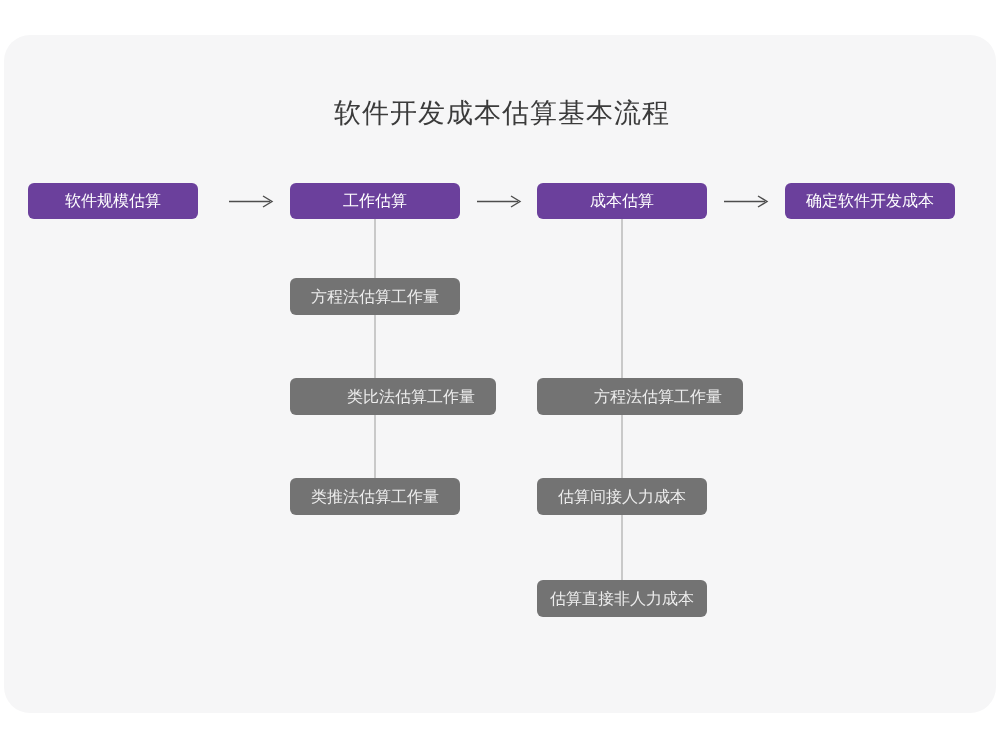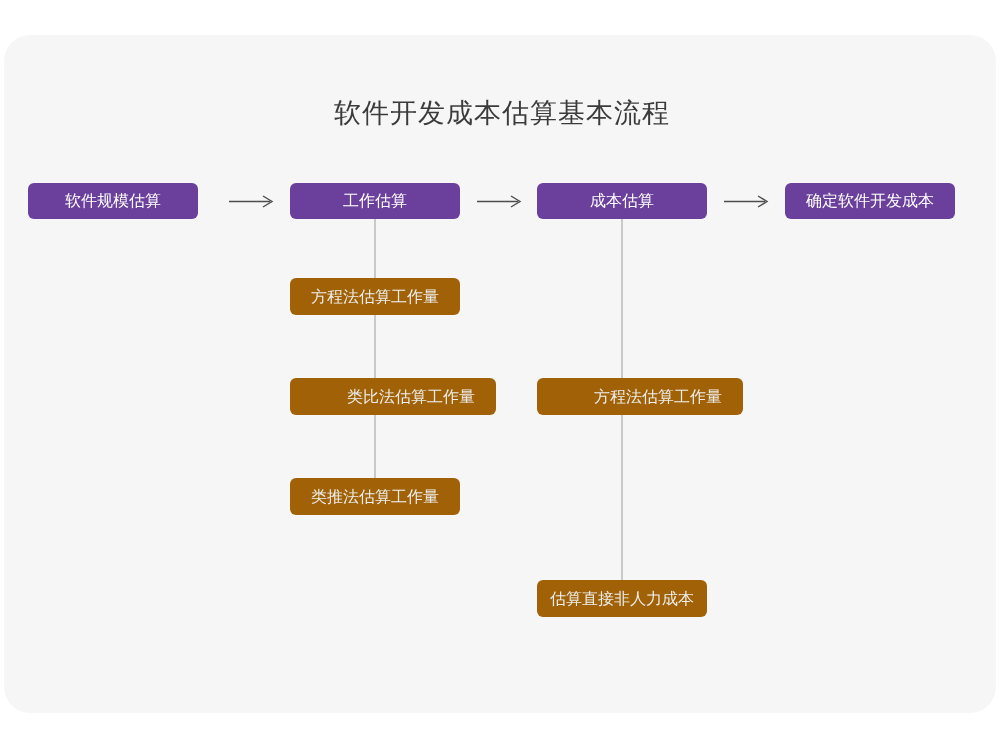--- a/index.html
+++ b/index.html
@@ -49,21 +49,21 @@
     text-align: center;
     border-radius: 6px;
     z-index: 2;
     white-space: nowrap;
   }
   .sub-box {
     position: absolute;
     width: 170px;
     height: 37px;
     line-height: 37px;
-    background: #a16207;
+    background: #737373;
     color: #ededed;
     font-size: 16px;
     text-align: center;
     border-radius: 6px;
     z-index: 2;
     white-space: nowrap;
   }
   .arrow {
     position: absolute;
     top: 160px;
@@ -117,16 +117,17 @@
       <path d="M35 1 L44 6.5 L35 12" fill="none" stroke="#4d4d4d" stroke-width="1.4"></path>
     </svg>
 
     <div class="main-box col4">确定软件开发成本</div>
 
     <div class="sub-box col2 row-sub1">方程法估算工作量</div>
     <div class="sub-box col2 row-sub2">类比法估算工作量</div>
     <div class="sub-box col2 row-sub3">类推法估算工作量</div>
 
     <div class="sub-box col3 row-sub2">方程法估算工作量</div>
+    <div class="sub-box col3 row-sub3">估算间接人力成本</div>
     <div class="sub-box col3 row-sub4">估算直接非人力成本</div>
 
   </div>
 </div>
 
 </body></html>

